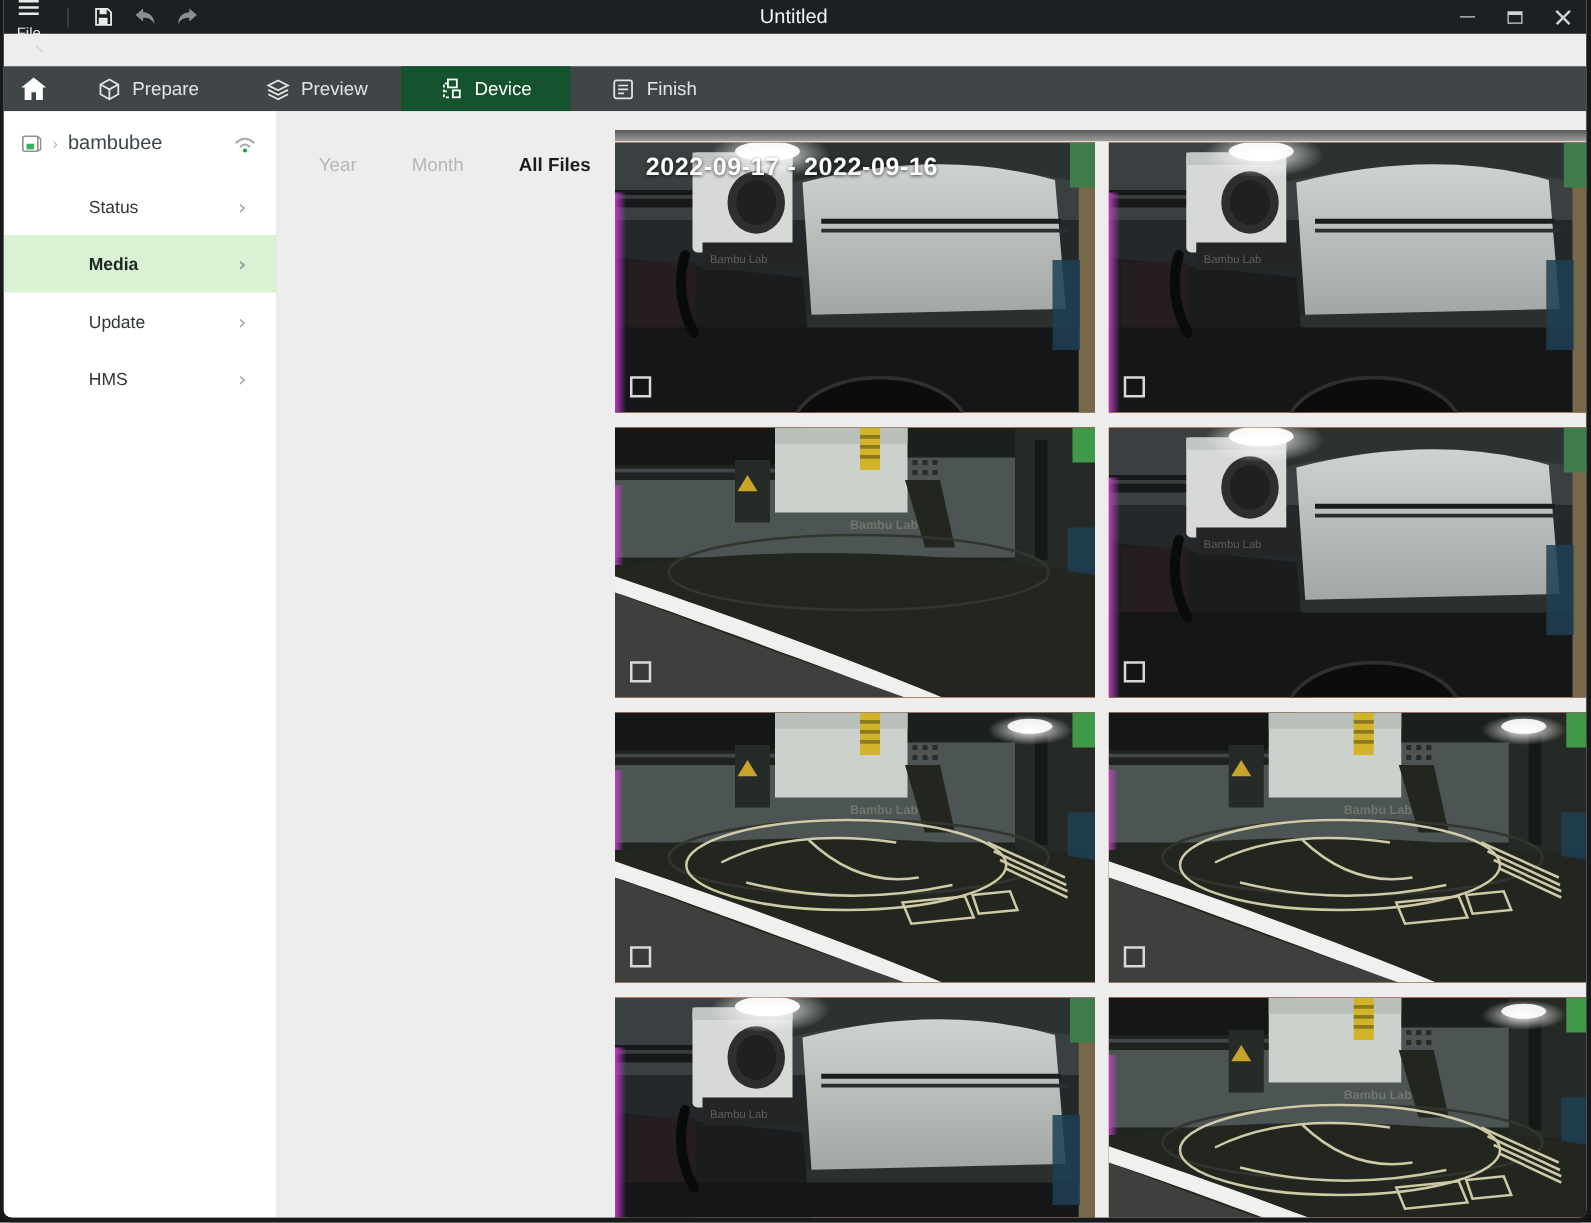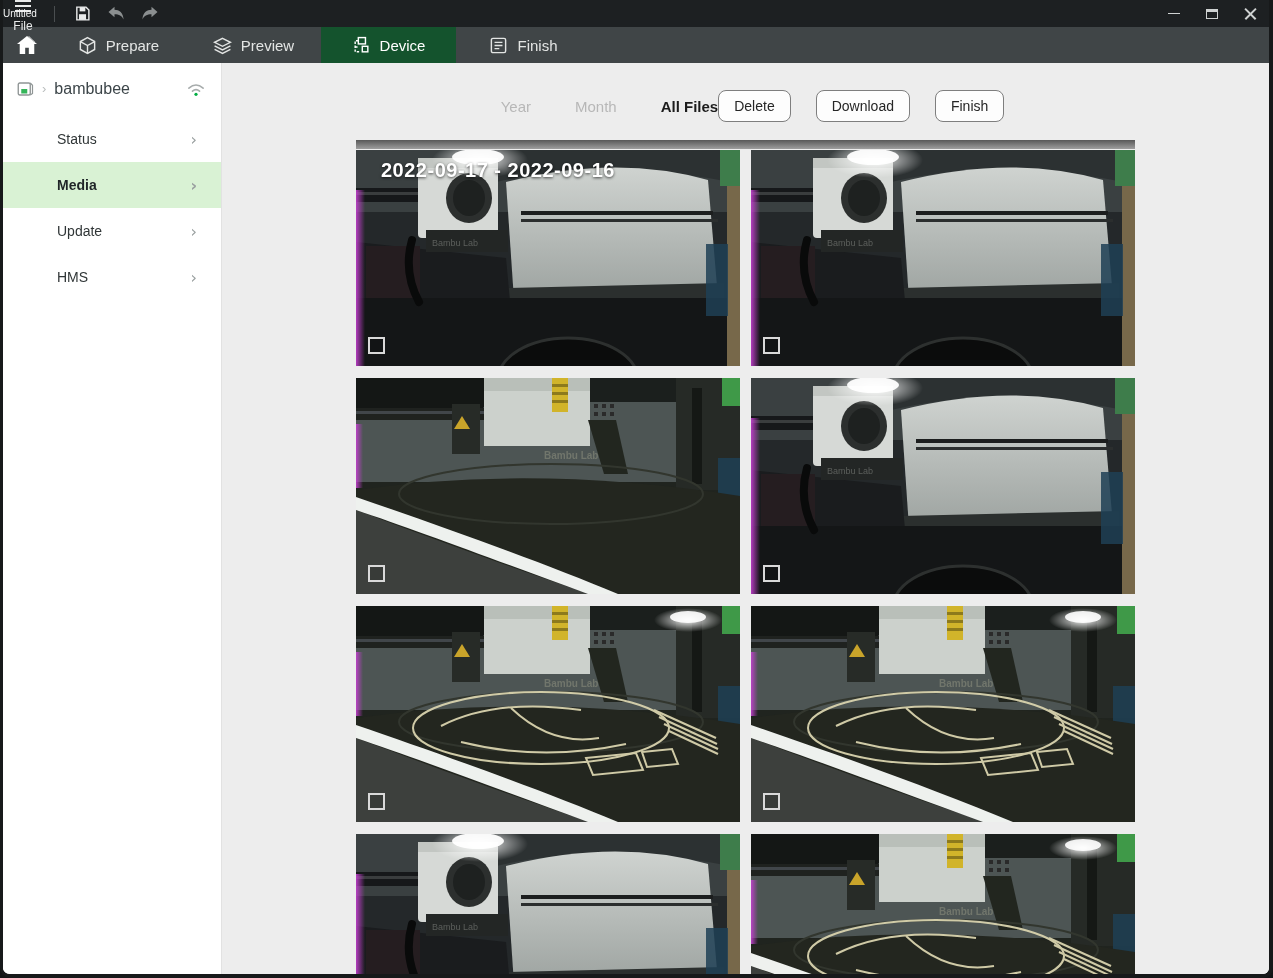--- a/index.html
+++ b/index.html
@@ -25,47 +25,47 @@
   }
   .tb-left{ display:flex; align-items:center; height:100%; }
   .file-menu{ display:flex; align-items:center; gap:7px; padding:0 10px 0 9px; height:100%; cursor:default;flex-direction:column;}
   .hamburger{ width:16px; display:flex; flex-direction:column; gap:3px;}
   .hamburger i{ display:block; height:2px; background:#e9eaea;}
   .file-label{ font-size:12px; }
   .chev-down{ width:8px; height:8px; border-right:1.6px solid #cfd1d1; border-bottom:1.6px solid #cfd1d1; transform:rotate(45deg) translateY(-2px); margin-left:14px;}
   .tb-divider{ width:1px; height:16px; background:#4a4e50; margin:0 10px;}
   .tb-btn{ width:34px; height:100%; display:flex; align-items:center; justify-content:center;}
   .save-icon svg, .undo-icon svg, .redo-icon svg{ display:block;}
-  .tb-title{ position:absolute; left:0; right:2px; font-size:10px; color:#f2f3f3; pointer-events:none;}
+  .tb-title{ position:absolute; left:0; right:2px; text-align:center; font-size:16px; color:#f2f3f3; pointer-events:none;}
   .tb-right{ margin-left:auto; display:flex; height:100%;}
   .win-btn{ width:38px; height:100%; display:flex; align-items:center; justify-content:center; color:#cfd2d2; font-size:14px;}
   .min-glyph{ width:12px; height:1.6px; background:#cfd2d2; display:block;}
   .max-glyph{ width:12px; height:10px; border:1.4px solid #cfd2d2; border-top-width:3px; display:block;}
   .close-glyph{ position:relative; width:13px; height:13px; display:block;}
   .close-glyph::before,.close-glyph::after{ content:""; position:absolute; left:-1px; top:5.5px; width:15px; height:1.6px; background:#cfd2d2;}
   .close-glyph::before{ transform:rotate(45deg);} .close-glyph::after{ transform:rotate(-45deg);}
   
-  .tabbar{ height:36px; background:#404547; display:flex; flex:0 0 auto;}
+  .tabbar{ height:36px; background:#404547; display:flex; flex:0 0 auto;margin-top:26px;}
   .home-tab{ width:48px; display:flex; align-items:center; justify-content:center;}
   .tab{ width:135px; display:flex; align-items:center; justify-content:center; gap:9px; color:#e3e5e4; font-size:15px;}
   .tab.active{ background:#14532d; color:#ffffff;}
   .tab svg{ display:block;}
   
   .main{ flex:1; display:flex; min-height:0;}
   .sidebar{ width:219px; background:#ffffff; border-right:1px solid #e2e2e2; flex:0 0 auto;}
   .printer-row{ display:flex; align-items:center; height:30px; margin:11px 14px 10px 13px; gap:8px;}
   .printer-name{ font-size:16px; color:#3c4549; flex:0 0 auto;}
   .printer-chev{ color:#b9bdbd; font-size:13px; transform:translateY(-1px);}
   .wifi{ margin-left:auto;}
   .side-menu{ margin-top:12px;}
-  .side-item{ height:46px; display:flex; align-items:center; padding:0 24px 0 54px; font-size:14px; color:#303637;}
+  .side-item{ height:46px; display:flex; align-items:center; padding:0 24px 0 68px; font-size:14px; color:#303637;}
   .side-item .side-chev{ margin-left:auto; color:#9aa0a0; font-size:16px; font-family:"DejaVu Sans", sans-serif;}
   .side-item.selected{ background:#d9f2d4; font-weight:bold; color:#1f2527;}
   
-  .content{ flex:1; background:#ededed; display:flex; flex-direction:column; min-width:0;align-items:center;}
+  .content{ flex:1; background:#ededed; display:flex; flex-direction:row; min-width:0;}
   .content-header{ display:flex; align-items:center; padding:24px 19px 0 33px; height:62px; flex:0 0 auto;}
   .filter{ font-size:15px; color:#b7b7b7; margin-right:44px;}
   .filter.active{ color:#1c1c1c; font-weight:bold; margin-right:0;}
   .header-actions{ margin-left:auto; display:flex; gap:25px;}
   .action-btn{
     font-family:"Liberation Sans", sans-serif;
     height:32px; padding:0 15px; font-size:14px; color:#262626;
     background:#fdfdfd; border:1px solid #7e7e7e; border-radius:8px; cursor:pointer;
   }
   .media-scroll{ flex:1; overflow:hidden; padding-top:15px;}
@@ -314,25 +314,20 @@
           <span class="side-chev">›</span>
         </div>
       </div>
     </div>
 
     <div class="content">
       <div class="content-header">
         <span class="filter">Year</span>
         <span class="filter">Month</span>
         <span class="filter active">All Files</span>
-        <div class="header-actions">
-          <button class="action-btn">Delete</button>
-          <button class="action-btn">Download</button>
-          <button class="action-btn">Finish</button>
-        </div>
       </div>
       <div class="media-scroll">
         <div class="scroll-strip"></div>
         <div class="media-grid">
             <figure class="thumb">
     <svg class="thumb-img" viewBox="0 0 384 216">
                 <use href="#cam-chamber"></use>
               </svg>
     <div class="thumb-date">2022-09-17 - 2022-09-16</div>
     <span class="thumb-check"></span>

